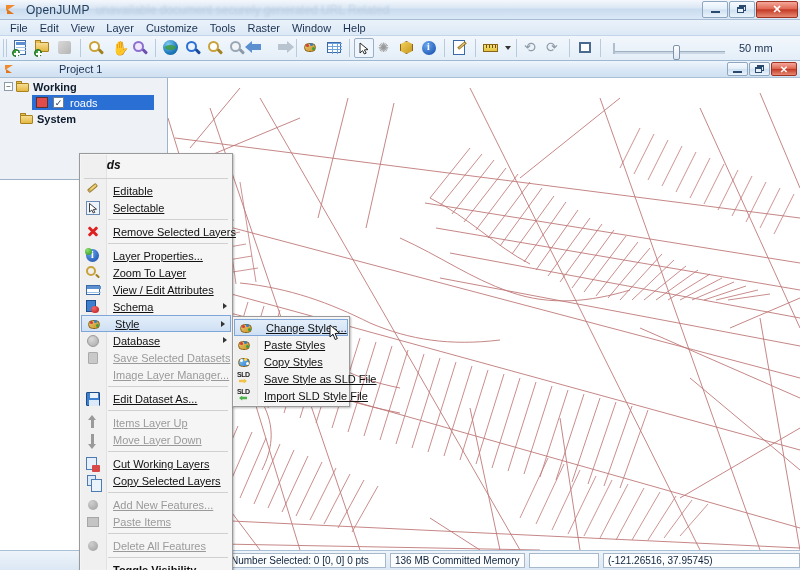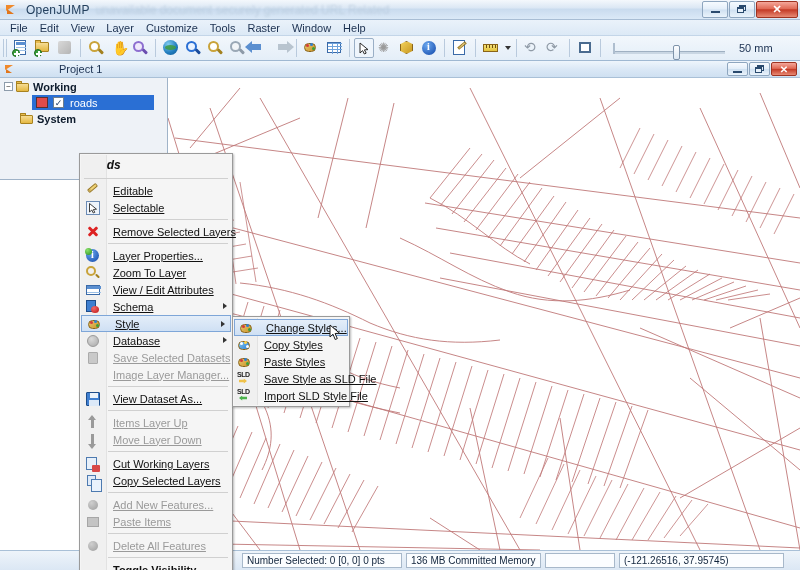--- a/index.html
+++ b/index.html
@@ -215,21 +215,21 @@
   .cursor {
     position: absolute; left: 329px; top: 263px; width: 12px; height: 18px; z-index: 80;
     pointer-events: none;
   }
 
   
   .statusbar {
     position: absolute; left: 0; top: 550px; width: 800px; height: 20px;
     background: linear-gradient(to bottom, #eef4fa, #dbe7f4);
     border-top: 1px solid #a9c0d7;
-    display: flex; align-items: center; padding: 0 16px; gap: 4px;
+    display: flex; align-items: center; padding: 0 0; gap: 4px;
   }
   .sb-cell {
     height: 15px; border: 1px solid #a7b8ca; background: #fbfdff;
     display: flex; align-items: center; padding: 0 4px;
     font-size: 10px; color: #11243c; white-space: nowrap; overflow: hidden;
   }
   .sb-left { width: 222px; border: none; background: transparent; }
 
   
   .g { position: relative; width: 16px; height: 16px; }
@@ -936,21 +936,21 @@
         </div>
 
         <div class="ctx-sep"></div>
 
         <div class="ctx-item">
           <span class="ico">
               <span class="g">
                 <span class="disk"></span>
               </span>
             </span>
-          <span class="lbl">View Dataset As...</span>
+          <span class="lbl">Edit Dataset As...</span>
         </div>
 
         <div class="ctx-sep"></div>
 
         <div class="ctx-item disabled">
           <span class="ico">
               <span class="g">
                 <span class="uparrow"></span>
               </span>
             </span>
@@ -1040,42 +1040,42 @@
                 </span>
               </span>
             </span>
           <span class="lbl">Change Styles...</span>
         </div>
 
         <div class="ctx-item">
           <span class="ico">
               <span class="g">
                 <span class="stylebrush">
+                  <span class="p"></span>
+                  <span class="d1"></span>
+                  <span class="d2"></span>
+                  <span class="d3"></span>
+                </span>
+              </span>
+            </span>
+          <span class="lbl">Paste Styles</span>
+        </div>
+
+        <div class="ctx-item">
+          <span class="ico">
+              <span class="g">
+                <span class="stylebrush">
                   <span class="p" style="background:linear-gradient(135deg,#7fc4ef,#2f7fd0)"></span>
                   <span class="d1" style="background:#fff"></span>
                   <span class="d2" style="background:#ffd34a"></span>
                   <span class="d3" style="background:#fff"></span>
                 </span>
               </span>
             </span>
           <span class="lbl">Copy Styles</span>
-        </div>
-
-        <div class="ctx-item">
-          <span class="ico">
-              <span class="g">
-                <span class="stylebrush">
-                  <span class="p"></span>
-                  <span class="d1"></span>
-                  <span class="d2"></span>
-                  <span class="d3"></span>
-                </span>
-              </span>
-            </span>
-          <span class="lbl">Paste Styles</span>
         </div>
 
         <div class="ctx-item">
           <span class="ico">
               <span class="g">
                 <span class="sldtxt">SLD</span>
                 <span class="sldarrow-y"></span>
               </span>
             </span>
           <span class="lbl">Save Style as SLD File</span>

